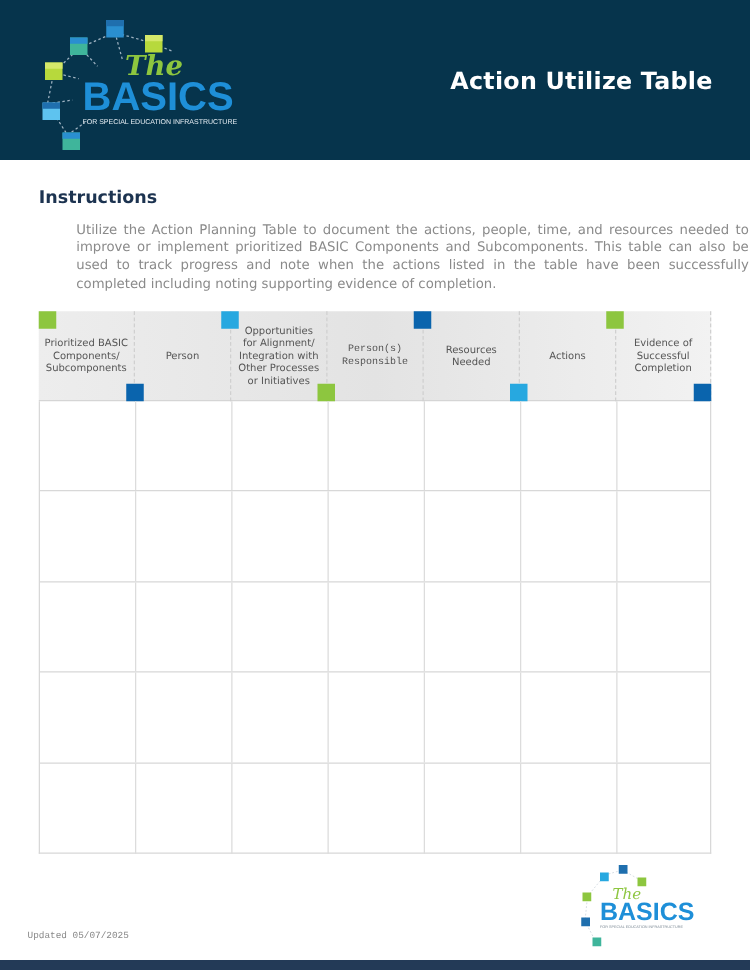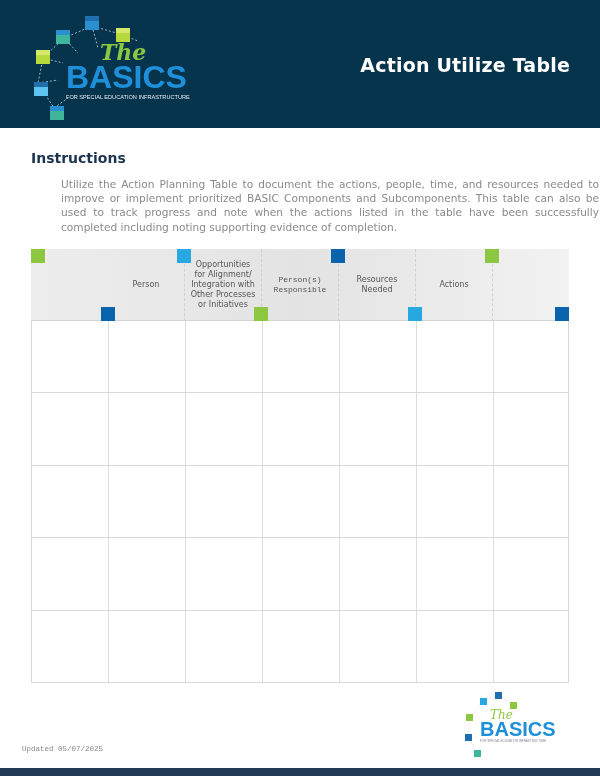--- a/index.html
+++ b/index.html
@@ -66,25 +66,27 @@
     </svg>
   </div>
   <div class="doc-title">Action Utilize Table</div>
 </div>
 
 <div class="instructions-title">Instructions</div>
 <div class="instructions-text">Utilize the Action Planning Table to document the actions, people, time, and resources needed to improve or implement prioritized BASIC Components and Subcomponents. This table can also be used to track progress and note when the actions listed in the table have been successfully completed including noting supporting evidence of completion.</div>
 
 <div class="table">
   <div class="thead">
+    <div class="th" style="left:0;width:77px;">Prioritized BASIC Components/ Subcomponents</div>
     <div class="th" style="left:77px;width:77px;">Person</div>
     <div class="th" style="left:154px;width:77px;">Opportunities for Alignment/ Integration with Other Processes or Initiatives</div>
     <div class="th" style="left:231px;width:77px;font-family:Liberation Mono, monospace;">Person(s) Responsible</div>
     <div class="th" style="left:308px;width:77px;">Resources Needed</div>
     <div class="th" style="left:385px;width:77px;">Actions</div>
+    <div class="th" style="left:462px;width:76px;">Evidence of Successful Completion</div>
 
     <div class="sq" style="left:0;top:0;background:#8dc63f;"></div>
     <div class="sq" style="left:70px;top:58px;background:#0a64ad;"></div>
     <div class="sq" style="left:146px;top:0;background:#27a8e0;"></div>
     <div class="sq" style="left:223px;top:58px;background:#8dc63f;"></div>
     <div class="sq" style="left:300px;top:0;background:#0a64ad;"></div>
     <div class="sq" style="left:377px;top:58px;background:#27a8e0;"></div>
     <div class="sq" style="left:454px;top:0;background:#8dc63f;"></div>
     <div class="sq" style="left:524px;top:58px;background:#0a64ad;"></div>
   </div>

